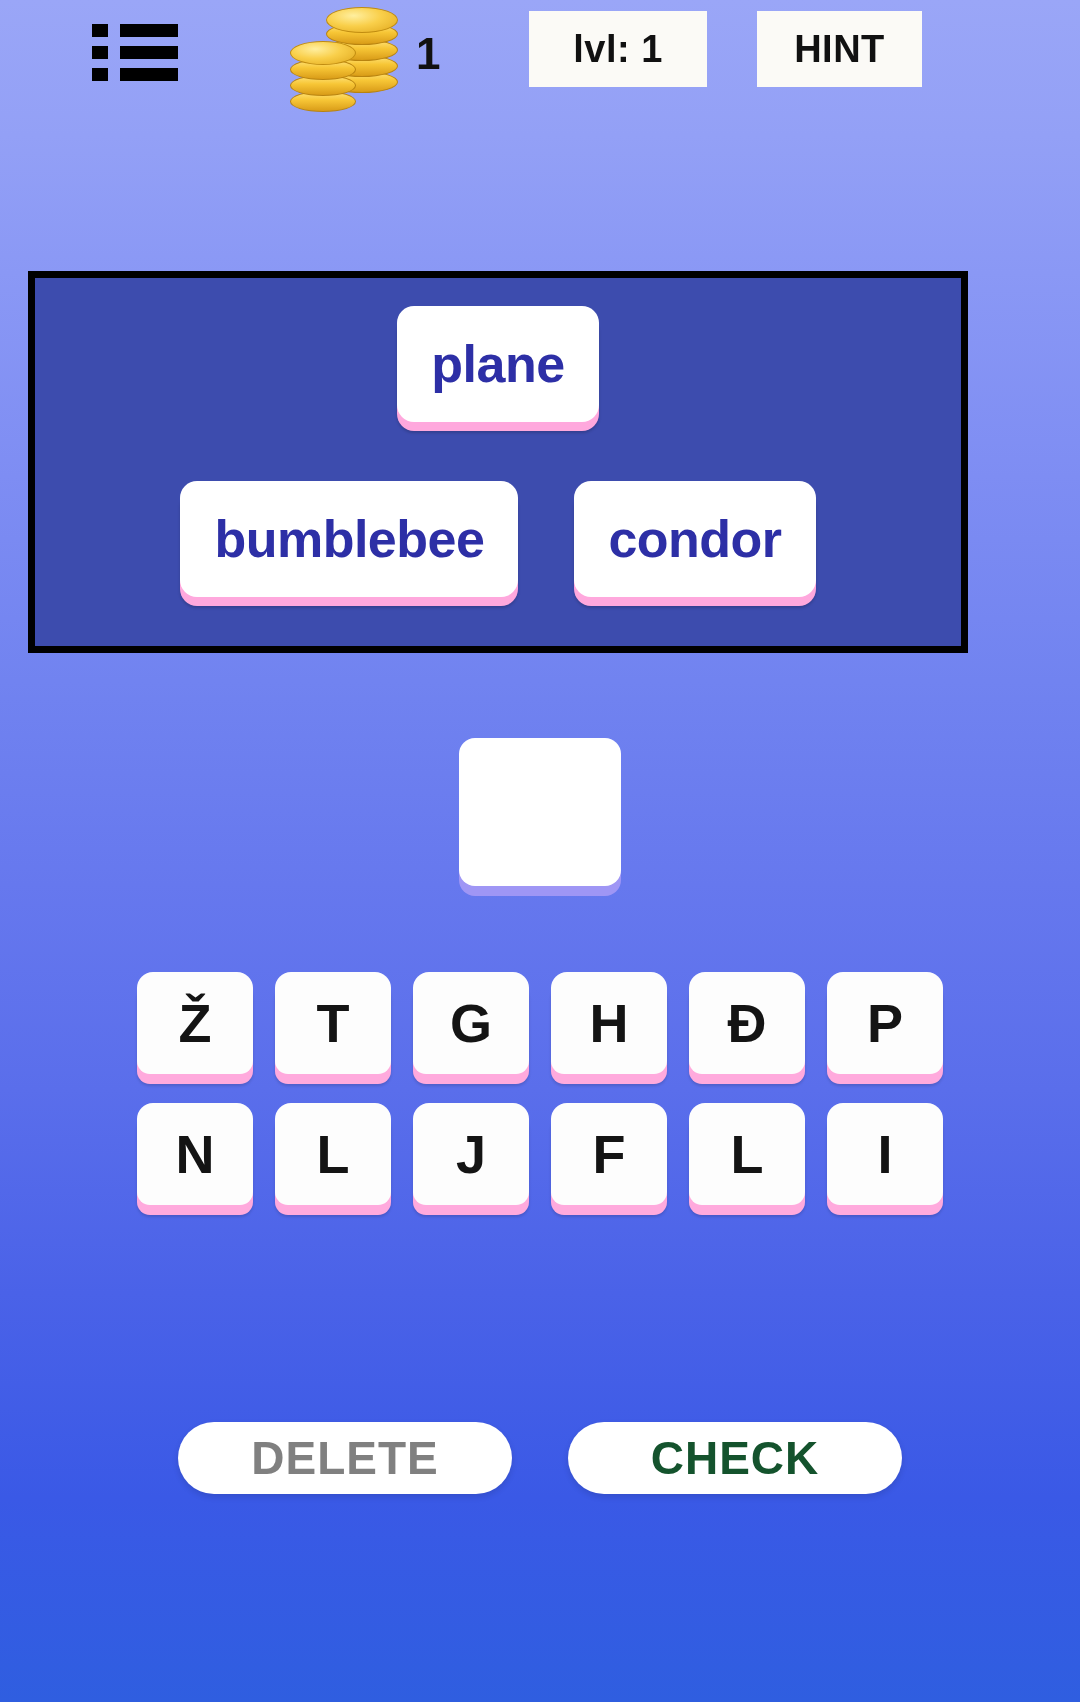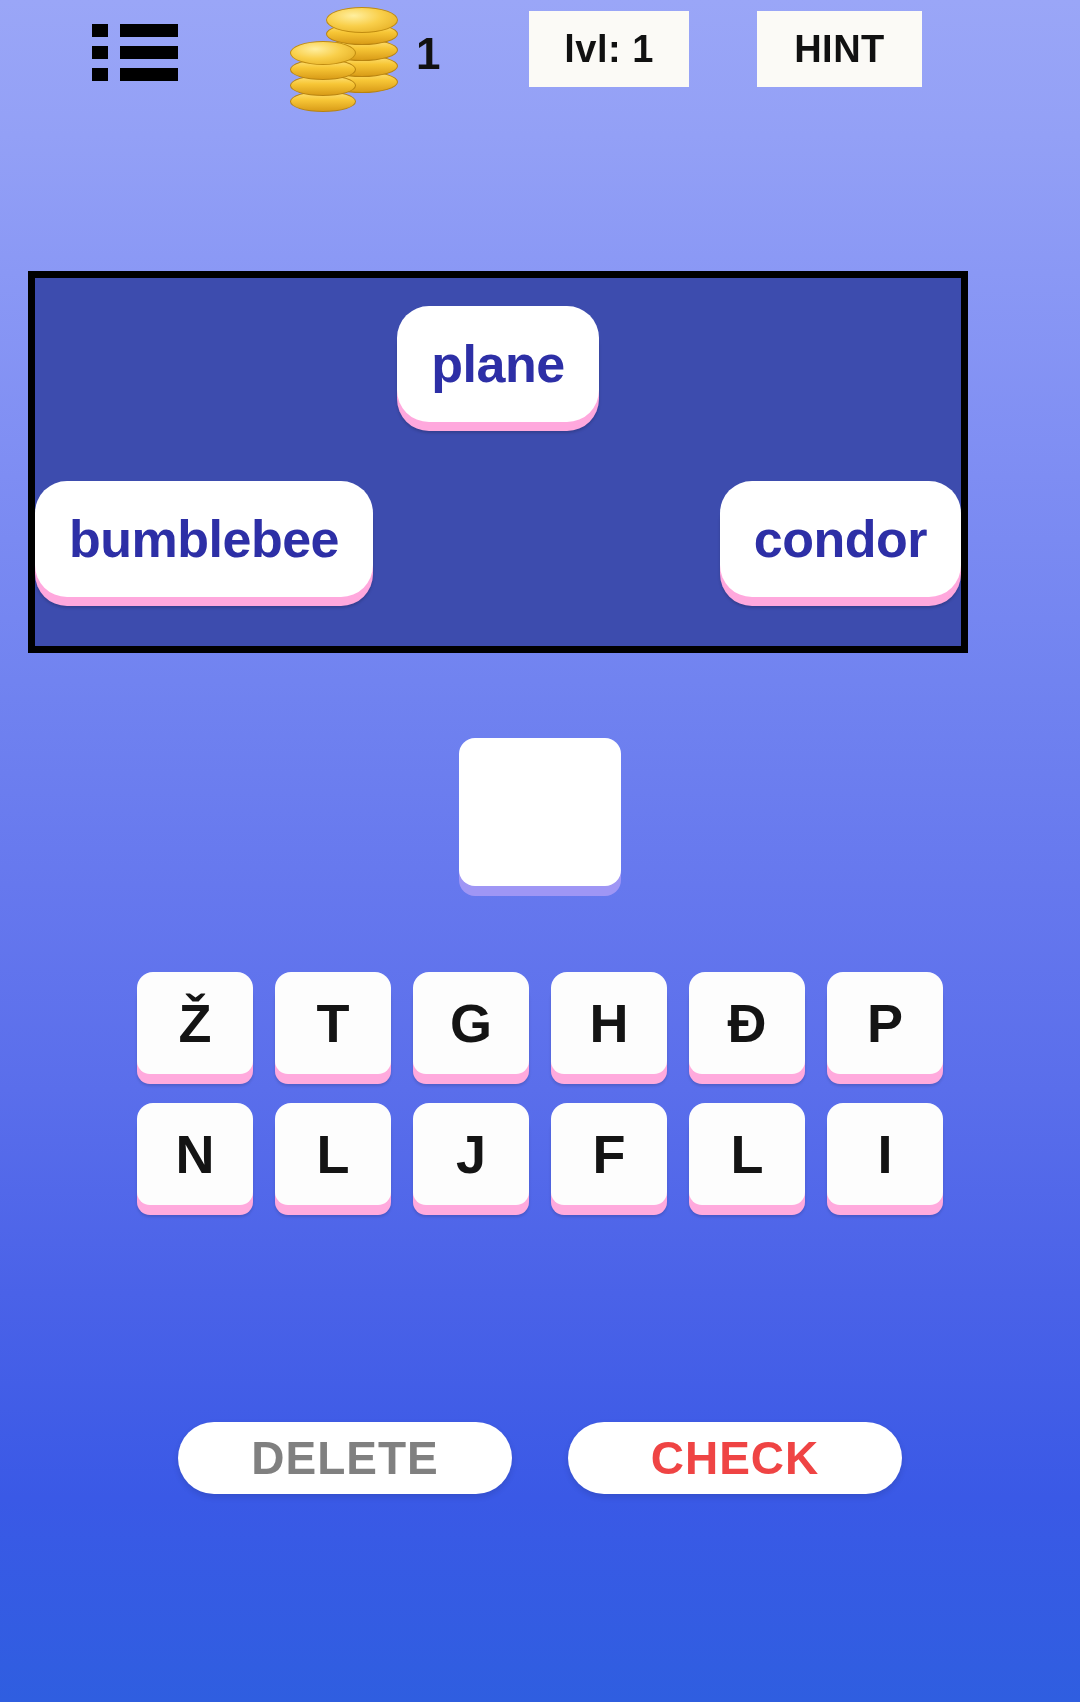--- a/index.html
+++ b/index.html
@@ -109,21 +109,21 @@
     background: #fbfaf6;
     display: flex;
     align-items: center;
     justify-content: center;
     font-size: 38px;
     font-weight: 700;
     color: #111;
     letter-spacing: 0.5px;
     cursor: pointer;
   }
-  #lvl-chip { left: 529px; width: 160px; }
+  #lvl-chip { left: 529px; width: 178px; }
   #hint-chip { left: 757px; width: 165px; }
 
   
   #word-panel {
     position: absolute;
     left: 28px;
     top: 271px;
     width: 940px;
     height: 382px;
     background: #3d4cae;
@@ -132,26 +132,26 @@
   }
   .word-row {
     position: absolute;
     left: 0;
     width: 100%;
     display: flex;
     justify-content: center;
     align-items: center;
   }
   #word-row-0 { top: 28px; gap: 56px; }
-  #word-row-1 { top: 203px; gap: 56px; justify-content: space-between; }
+  #word-row-1 { top: 203px; gap: 56px; }
 
   .word-btn {
     position: relative;
     background: #ffffff;
-    border-radius: 32px;
+    border-radius: 17px;
     box-shadow: 0 9px 0 0 #ffa8dd, 0 11px 3px 0 rgba(0,0,0,0.18);
     display: flex;
     align-items: center;
     justify-content: center;
     padding: 0 34px;
     height: 116px;
     min-width: 180px;
     cursor: pointer;
     box-sizing: border-box;
   }
@@ -237,21 +237,21 @@
     align-items: center;
     justify-content: center;
     font-size: 46px;
     font-weight: 700;
     letter-spacing: 1px;
     cursor: pointer;
     box-sizing: border-box;
     box-shadow: 0 3px 6px rgba(0,0,0,0.12);
   }
   #delete-btn { color: #808080; }
-  #check-btn  { color: #ef4444; }
+  #check-btn  { color: #14532d; }
 </style>
 </head>
 <body>
 
 <div id="app">
 
   <div id="topbar">
 
     <div id="menu-btn">
       <div class="ham-row" style="top:2px;">

